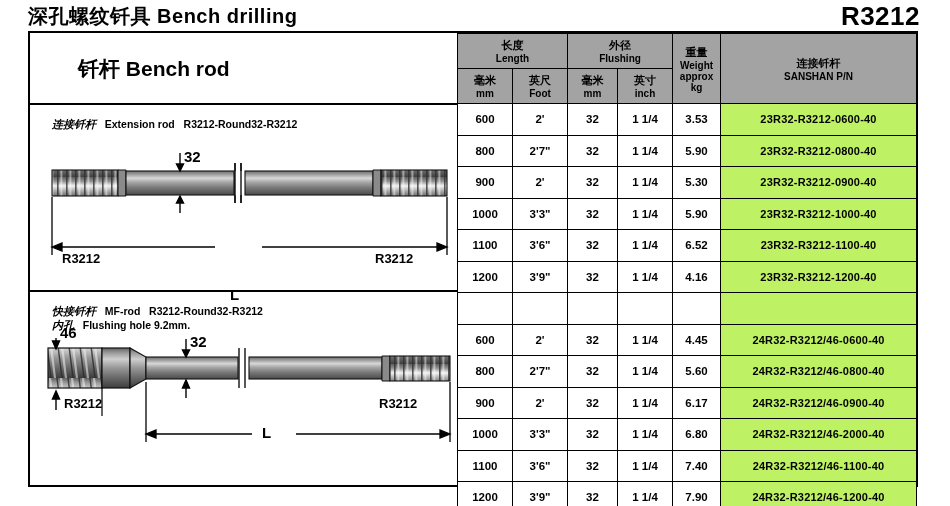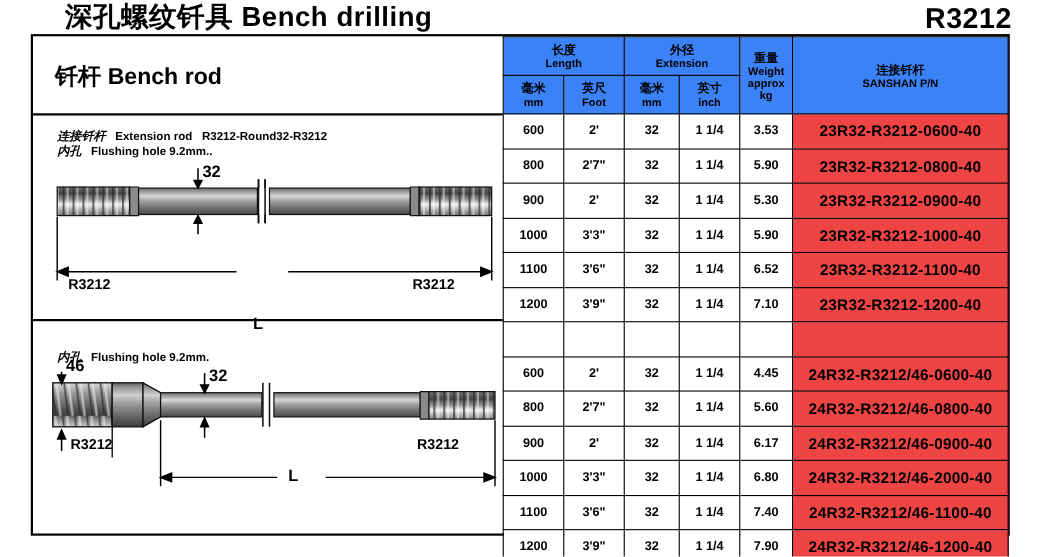--- a/index.html
+++ b/index.html
@@ -18,26 +18,25 @@
 
   
   #title-bar {
     position: absolute;
     left: 0; top: 0;
     width: 950px; height: 30px;
   }
   #doc-title {
     position: absolute;
     left: 28px; top: 1px;
-    font-size: 25px;
+    font-size: 20px;
     font-weight: bold;
     letter-spacing: 0.5px;
     white-space: nowrap;
     line-height: 30px;
-    margin-left: 31px;
   }
   #doc-title .cn { font-family: "DejaVu Sans", sans-serif; }
   #series-code {
     position: absolute;
     right: 30px; top: 1px;
     font-size: 26px;
     font-weight: bold;
     letter-spacing: 0.5px;
     line-height: 30px;
   }
@@ -58,21 +57,21 @@
     width: 427px; height: 100%;
     box-sizing: border-box;
   }
   #panel-title {
     position: absolute;
     left: 20px; top: 22px;
     font-size: 21px;
     font-weight: bold;
     white-space: nowrap;
   }
-  #panel-title .cn { font-family: Liberation Serif, serif; }
+  #panel-title .cn { font-family: Liberation Serif, serif; margin-left: 28px; }
 
   .divider-h {
     position: absolute;
     left: 0; width: 427px;
     height: 0;
     border-top: 2px solid #000;
   }
 
   .spec-block { position: absolute; left: 0; width: 427px; }
   .spec-desc {
@@ -100,43 +99,43 @@
     table-layout: fixed;
   }
   #spec-table th, #spec-table td {
     border: 1px solid #000;
     text-align: center;
     vertical-align: middle;
     font-size: 11px;
     padding: 0;
   }
   #spec-table thead th {
-    background: #3b82f6;
+    background: #a3a3a3;
     font-weight: bold;
   }
   #spec-table thead th .cn {
     font-family: "DejaVu Sans", sans-serif;
     font-size: 11px;
     font-weight: bold;
     display: block;
   }
   #spec-table thead th .en {
     font-size: 10px;
     font-weight: bold;
     display: block;
   }
   #spec-table tbody td {
     height: 30.5px;
     font-weight: bold;
     font-size: 11.5px;
     background: #ffffff;
   }
   #spec-table tbody td.pn {
-    background: #ef4444;
-    font-size: 14px;
+    background: #bef264;
+    font-size: 11px;
     letter-spacing: 0.2px;
   }
   tr.pad-row td { height: 14px; }
   tr.pad-row td.pn { background: #cbe7f8; }
 
   
   col.c-mm     { width: 55px; }
   col.c-foot   { width: 55px; }
   col.c-dmm    { width: 50px; }
   col.c-dinch  { width: 55px; }
@@ -181,24 +180,20 @@
     <div class="divider-h" style="top:70px;"></div>
 
     <div class="divider-h" style="top:257px;"></div>
 
     <div class="spec-block" style="top:70px; height:187px;">
 
       <div class="spec-desc" style="top:14px;">
         <span class="cn">连接钎杆</span>
         &nbsp;&nbsp;<span>Extension rod</span>
         &nbsp;&nbsp;<span>R3212-Round32-R3212</span>
-      </div>
-      <div class="spec-desc" style="top:28px;">
-        <span class="cn">内孔</span>
-        &nbsp;&nbsp;<span>Flushing hole 9.2mm..</span>
       </div>
 
       <div class="drawing" style="left:0; top:48px; width:427px; height:135px;">
         <svg width="427" height="135" viewBox="0 0 427 135">
           <defs>
             <linearGradient id="rodGrad" x1="0" y1="0" x2="0" y2="1">
               <stop offset="0%" stop-color="#6e6e6e"></stop>
               <stop offset="14%" stop-color="#9d9d9d"></stop>
               <stop offset="30%" stop-color="#d8d8d8"></stop>
               <stop offset="46%" stop-color="#a8a8a8"></stop>
@@ -262,20 +257,25 @@
 
         <div class="dim-big" style="left:154px; top:-3px;">32</div>
         <div class="dim-txt" style="left:32px; top:100px;">R3212</div>
         <div class="dim-txt" style="left:345px; top:100px;">R3212</div>
         <div class="dim-big" style="left:200px; top:135px;">L</div>
       </div>
     </div>
 
     <div class="spec-block" style="top:257px; height:197px;">
 
+      <div class="spec-desc" style="top:14px;">
+        <span class="cn">快接钎杆</span>
+        &nbsp;&nbsp;<span>MF-rod</span>
+        &nbsp;&nbsp;<span>R3212-Round32-R3212</span>
+      </div>
       <div class="spec-desc" style="top:28px;">
         <span class="cn">内孔</span>
         &nbsp;&nbsp;<span>Flushing hole 9.2mm.</span>
       </div>
 
       <div class="drawing" style="left:4px; top:48px; width:427px; height:140px;">
         <svg width="427" height="140" viewBox="0 0 427 140">
           <defs>
             <linearGradient id="rodGrad2" x1="0" y1="0" x2="0" y2="1">
               <stop offset="0%" stop-color="#6e6e6e"></stop>
@@ -380,21 +380,21 @@
           <col class="c-pn">
       </colgroup>
       <thead>
         <tr>
           <th colspan="2" style="height:34px;">
             <span class="cn">长度</span>
             <span class="en">Length</span>
           </th>
           <th colspan="2">
             <span class="cn">外径</span>
-            <span class="en">Extension</span>
+            <span class="en">Flushing</span>
           </th>
           <th rowspan="2">
             <span class="cn">重量</span>
             <span class="en">Weight</span>
             <span class="en">approx</span>
             <span class="en">kg</span>
           </th>
           <th rowspan="2">
             <span class="cn">连接钎杆</span>
             <span class="en">SANSHAN P/N</span>
@@ -458,21 +458,21 @@
             <td>32</td>
             <td>1 1/4</td>
             <td>6.52</td>
             <td class="pn">23R32-R3212-1100-40</td>
           </tr>
           <tr>
             <td>1200</td>
             <td>3'9"</td>
             <td>32</td>
             <td>1 1/4</td>
-            <td>7.10</td>
+            <td>4.16</td>
             <td class="pn">23R32-R3212-1200-40</td>
           </tr>
           <tr class="pad-row">
             <td></td>
             <td></td>
             <td></td>
             <td></td>
             <td></td>
             <td class="pn"></td>
           </tr>

